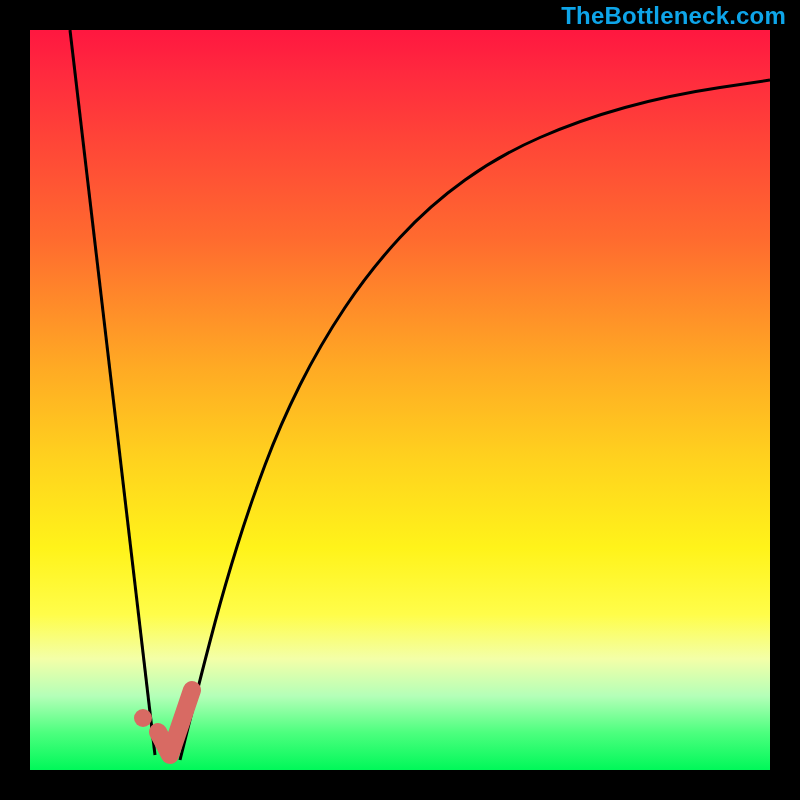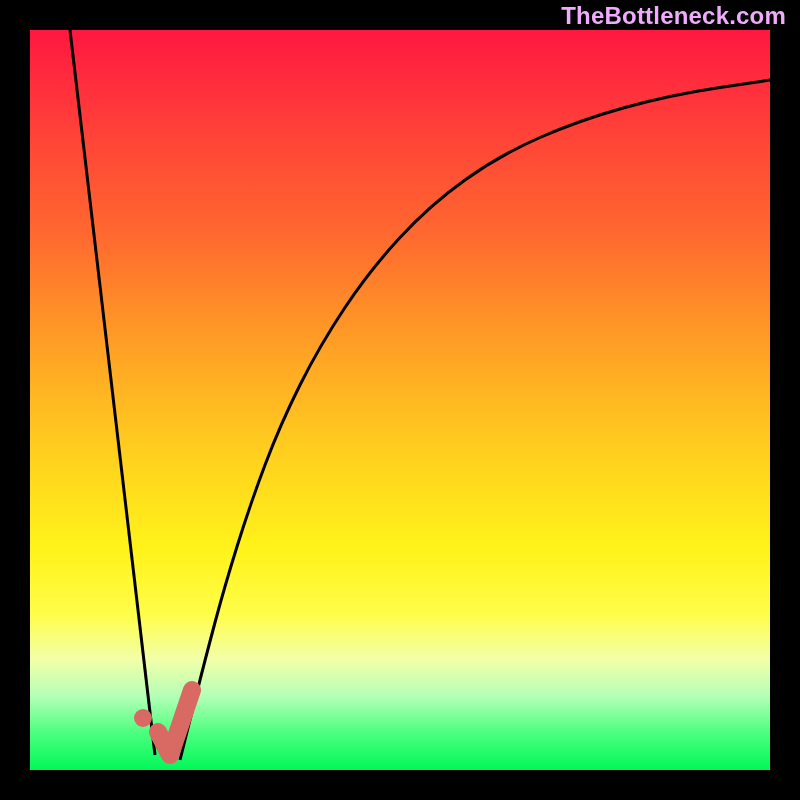--- a/index.html
+++ b/index.html
@@ -18,21 +18,21 @@
     width: 800px;
     height: 800px;
     background: #000;
   }
   .watermark {
     position: absolute;
     top: 2px;
     right: 14px;
     font-size: 24px;
     font-weight: 600;
-    color: #f0abfc;
+    color: #0ea5e9;
     letter-spacing: 0.2px;
   }
   .plot {
     position: absolute;
     left: 30px;
     top: 30px;
     width: 740px;
     height: 740px;
   }
   .gradient {

